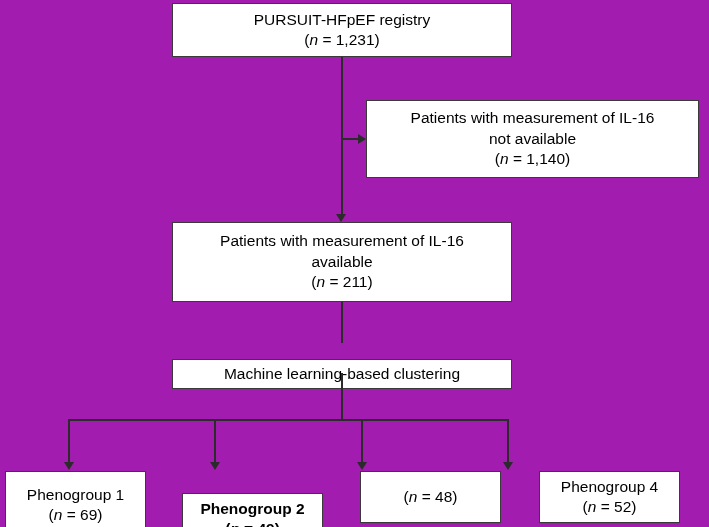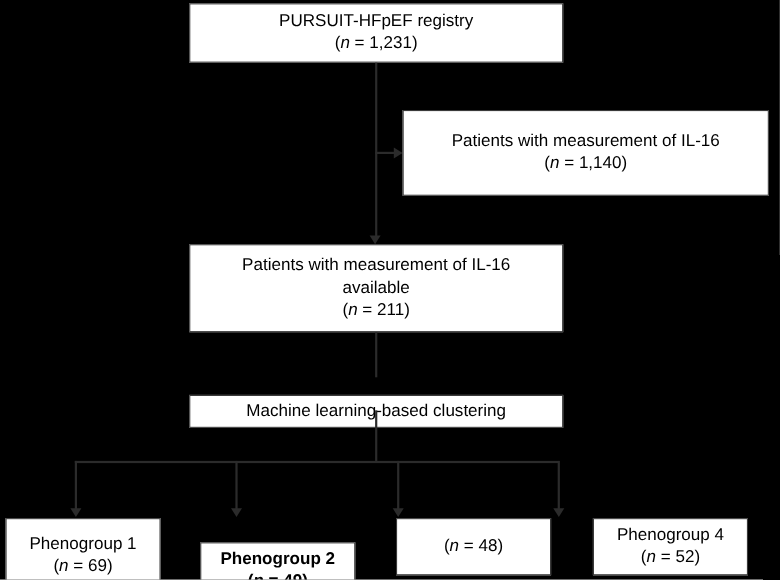--- a/index.html
+++ b/index.html
@@ -8,21 +8,21 @@
     background: #ffffff;
   }
   body {
     font-family: "Liberation Sans", sans-serif;
     color: #000000;
   }
   #flowchart {
     position: relative;
     width: 709px;
     height: 527px;
-    background: #000000;
+    background: #a21caf;
     overflow: hidden;
   }
   .box {
     position: absolute;
     box-sizing: border-box;
     border: 1.6px solid #3a3a3a;
     background: #ffffff;
     display: flex;
     flex-direction: column;
     align-items: center;
@@ -82,20 +82,21 @@
   </div>
 
   <div class="vline" style="left:341px; top:57px; height:161px;"></div>
   <div class="arrow-down" style="left:336px; top:214px;"></div>
 
   <div class="hline" style="left:341px; top:138px; width:19px;"></div>
   <div class="arrow-right" style="left:358px; top:134px;"></div>
 
   <div class="box" style="left:366px; top:100px; width:333px; height:78px;">
     <span class="line">Patients with measurement of IL-16</span>
+    <span class="line">not available</span>
     <span class="nline">(<span class="nital">n</span> = <span>1,140</span>)</span>
   </div>
 
   <div class="box" style="left:172px; top:222px; width:340px; height:80px;">
     <span class="line">Patients with measurement of IL-16</span>
     <span class="line">available</span>
     <span class="nline">(<span class="nital">n</span> = <span>211</span>)</span>
   </div>
 
   <div class="vline" style="left:341px; top:302px; height:41px;"></div>

